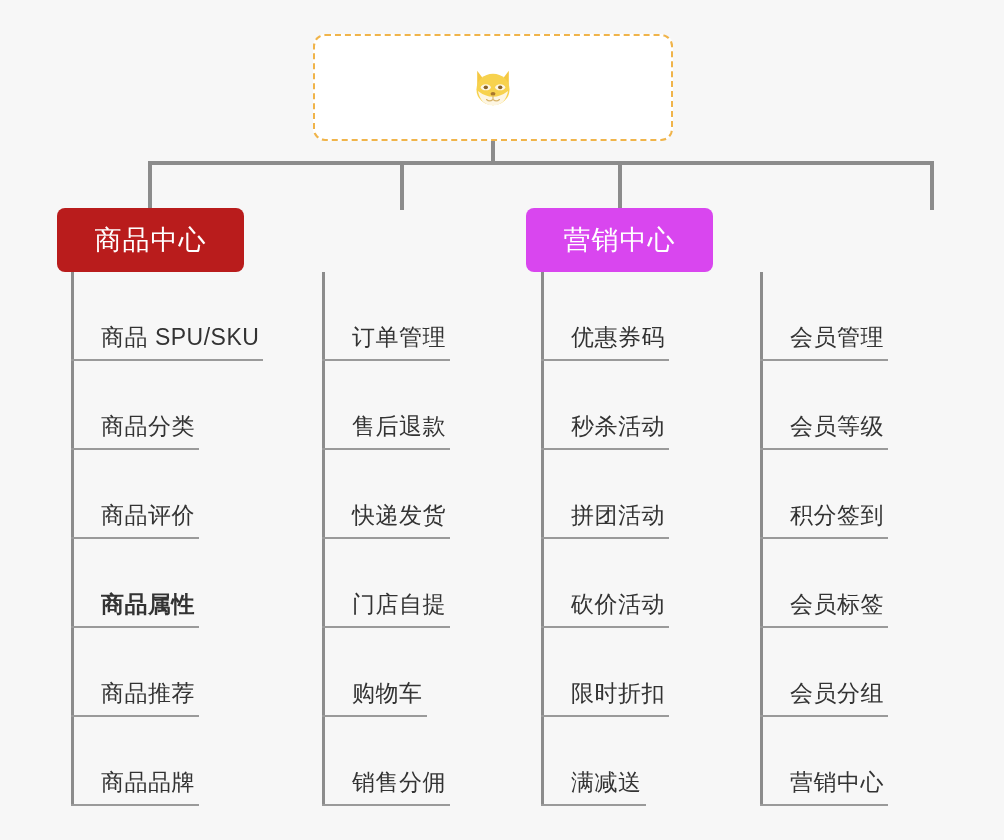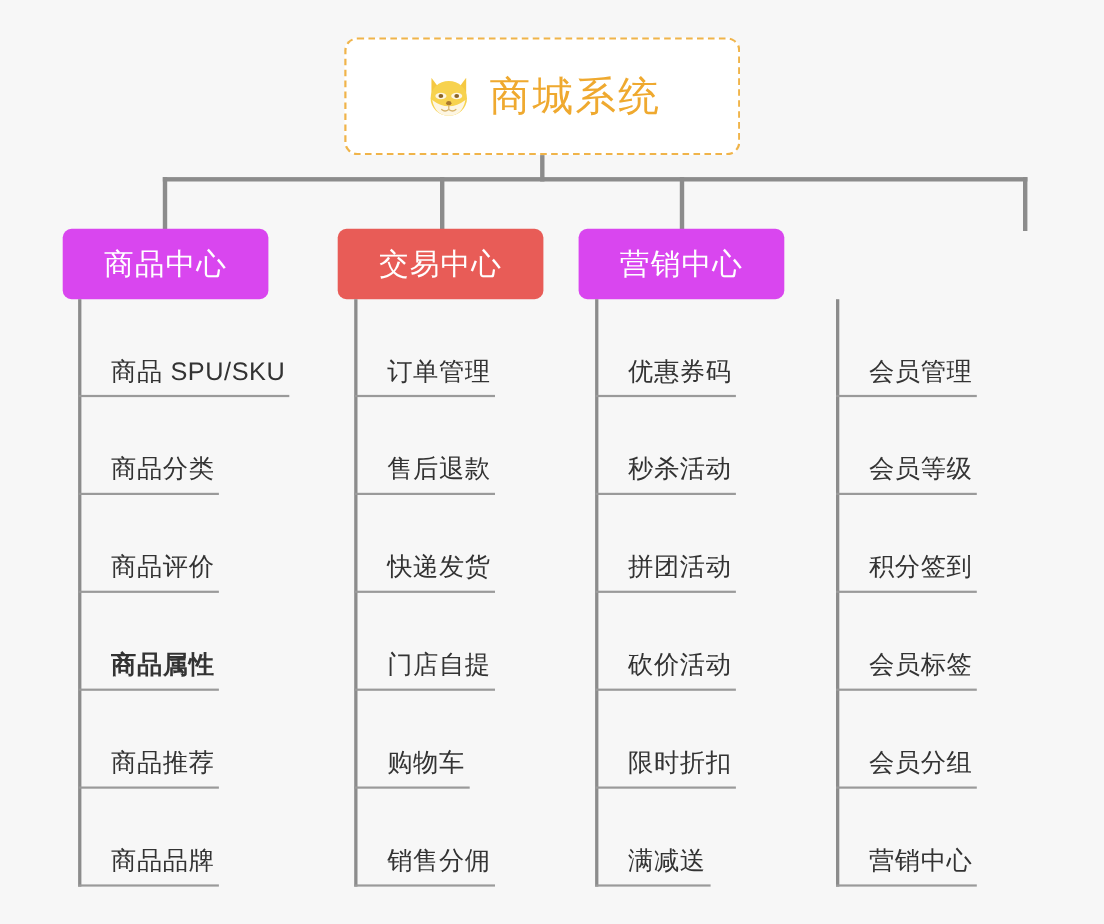--- a/index.html
+++ b/index.html
@@ -120,35 +120,31 @@
         <path d="M9 36 a23 22 0 0 0 46 0 a23 22 0 0 1 -46 0 Z" fill="#f7d24e"></path>
         <path d="M11 36 q21 16 42 0 q-4 20 -21 20 q-17 0 -21 -20 Z" fill="#fdf6e3"></path>
         <ellipse cx="22" cy="31" rx="7" ry="4.2" fill="#fdf6e3"></ellipse>
         <ellipse cx="42" cy="31" rx="7" ry="4.2" fill="#fdf6e3"></ellipse>
         <ellipse cx="22" cy="31" rx="3" ry="2.6" fill="#8a6326"></ellipse>
         <ellipse cx="42" cy="31" rx="3" ry="2.6" fill="#8a6326"></ellipse>
         <ellipse cx="32" cy="40" rx="3.4" ry="2.6" fill="#a9772e"></ellipse>
         <path d="M32 43 L32 48 M32 48 q-5 4 -9 0 M32 48 q5 4 9 0" stroke="#d8b46a" stroke-width="1.6" fill="none" stroke-linecap="round"></path>
       </svg>
     </span>
-    <span class="root-title" style="color: rgb(239, 169, 47);">商城系统</span>
   </div>
 
   <div class="line v-line" style="left: 491px; top: 141px; width: 4px; height: 24px; background: rgb(140, 140, 140);"></div>
   <div class="line h-line" style="left: 148px; top: 161px; width: 786px; height: 4px; background: rgb(140, 140, 140);"></div>
   <div class="line v-line" style="left: 148px; top: 161px; width: 4px; height: 49px; background: rgb(140, 140, 140);"></div>
   <div class="line v-line" style="left: 400px; top: 161px; width: 4px; height: 49px; background: rgb(140, 140, 140);"></div>
   <div class="line v-line" style="left: 618px; top: 161px; width: 4px; height: 49px; background: rgb(140, 140, 140);"></div>
   <div class="line v-line" style="left: 930px; top: 161px; width: 4px; height: 49px; background: rgb(140, 140, 140);"></div>
 
-  <div class="cat-header" style="left: 57px; background: #d946ef;">
+  <div class="cat-header" style="left: 57px; background: #b91c1c;">
     <span>商品中心</span>
-  </div>
-  <div class="cat-header" style="left: 307px; background: rgb(232, 92, 87);">
-    <span>交易中心</span>
   </div>
   <div class="cat-header" style="left: 526px; background: #d946ef;">
     <span>营销中心</span>
   </div>
 
   <div class="leaf-col" style="left:71px;">
       <div class="leaf-stem" style="height: 534px; background: rgb(140, 140, 140);"></div>
       <div class="leaf-item" style="top: 0px;">
         <div class="leaf-inner"><span class="leaf-label">商品 SPU/SKU</span></div>
       </div>

